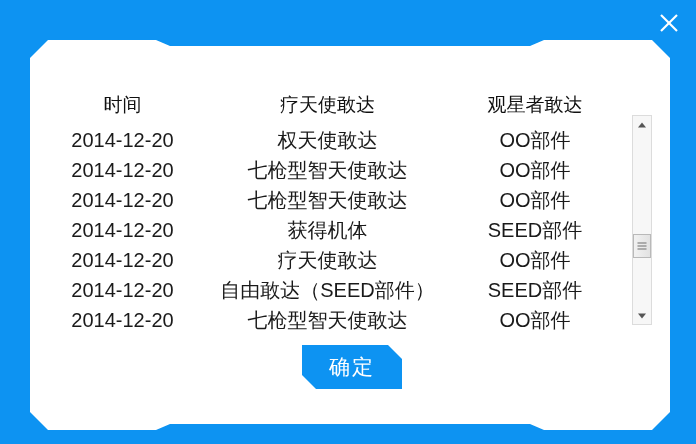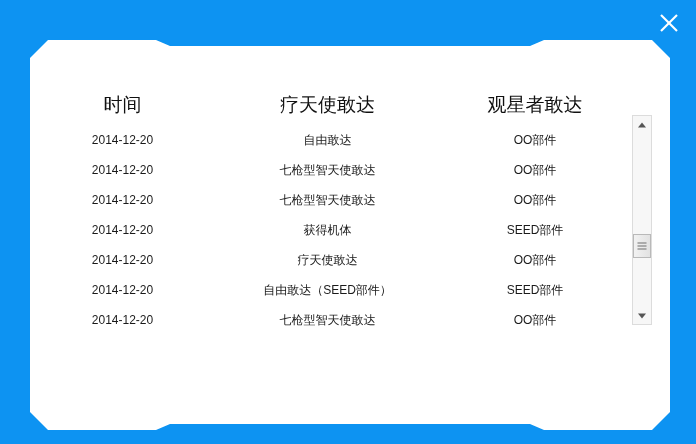--- a/index.html
+++ b/index.html
@@ -100,21 +100,21 @@
     height: 215px;
     overflow: hidden;
   }
   .data-row {
     display: flex;
     width: 600px;
     height: 30px;
   }
   .cell {
     color: #1a1a1a;
-    font-size: 12px;
+    font-size: 20px;
     line-height: 30px;
     text-align: center;
     white-space: nowrap;
     overflow: hidden;
   }
 
   
   #scrollbar {
     position: absolute;
     left: 602px;
@@ -211,21 +211,21 @@
 
     <div class="head-row">
       <div class="head-cell col-time">时间</div>
       <div class="head-cell col-mech">疗天使敢达</div>
       <div class="head-cell col-part">观星者敢达</div>
     </div>
 
     <div id="rows">
         <div class="data-row">
           <div class="cell col-time">2014-12-20</div>
-          <div class="cell col-mech">自由敢达</div>
+          <div class="cell col-mech">权天使敢达</div>
           <div class="cell col-part">OO部件</div>
         </div>
         <div class="data-row">
           <div class="cell col-time">2014-12-20</div>
           <div class="cell col-mech">七枪型智天使敢达</div>
           <div class="cell col-part">OO部件</div>
         </div>
         <div class="data-row">
           <div class="cell col-time">2014-12-20</div>
           <div class="cell col-mech">七枪型智天使敢达</div>
@@ -264,13 +264,14 @@
             <i></i>
           </span>
       </div>
       <div class="sb-arrow" id="sb-down">
         <span class="tri"></span>
       </div>
     </div>
 
   </div>
 
+  <div id="confirm-btn">确定</div>
 </div>
 
 </body></html>

